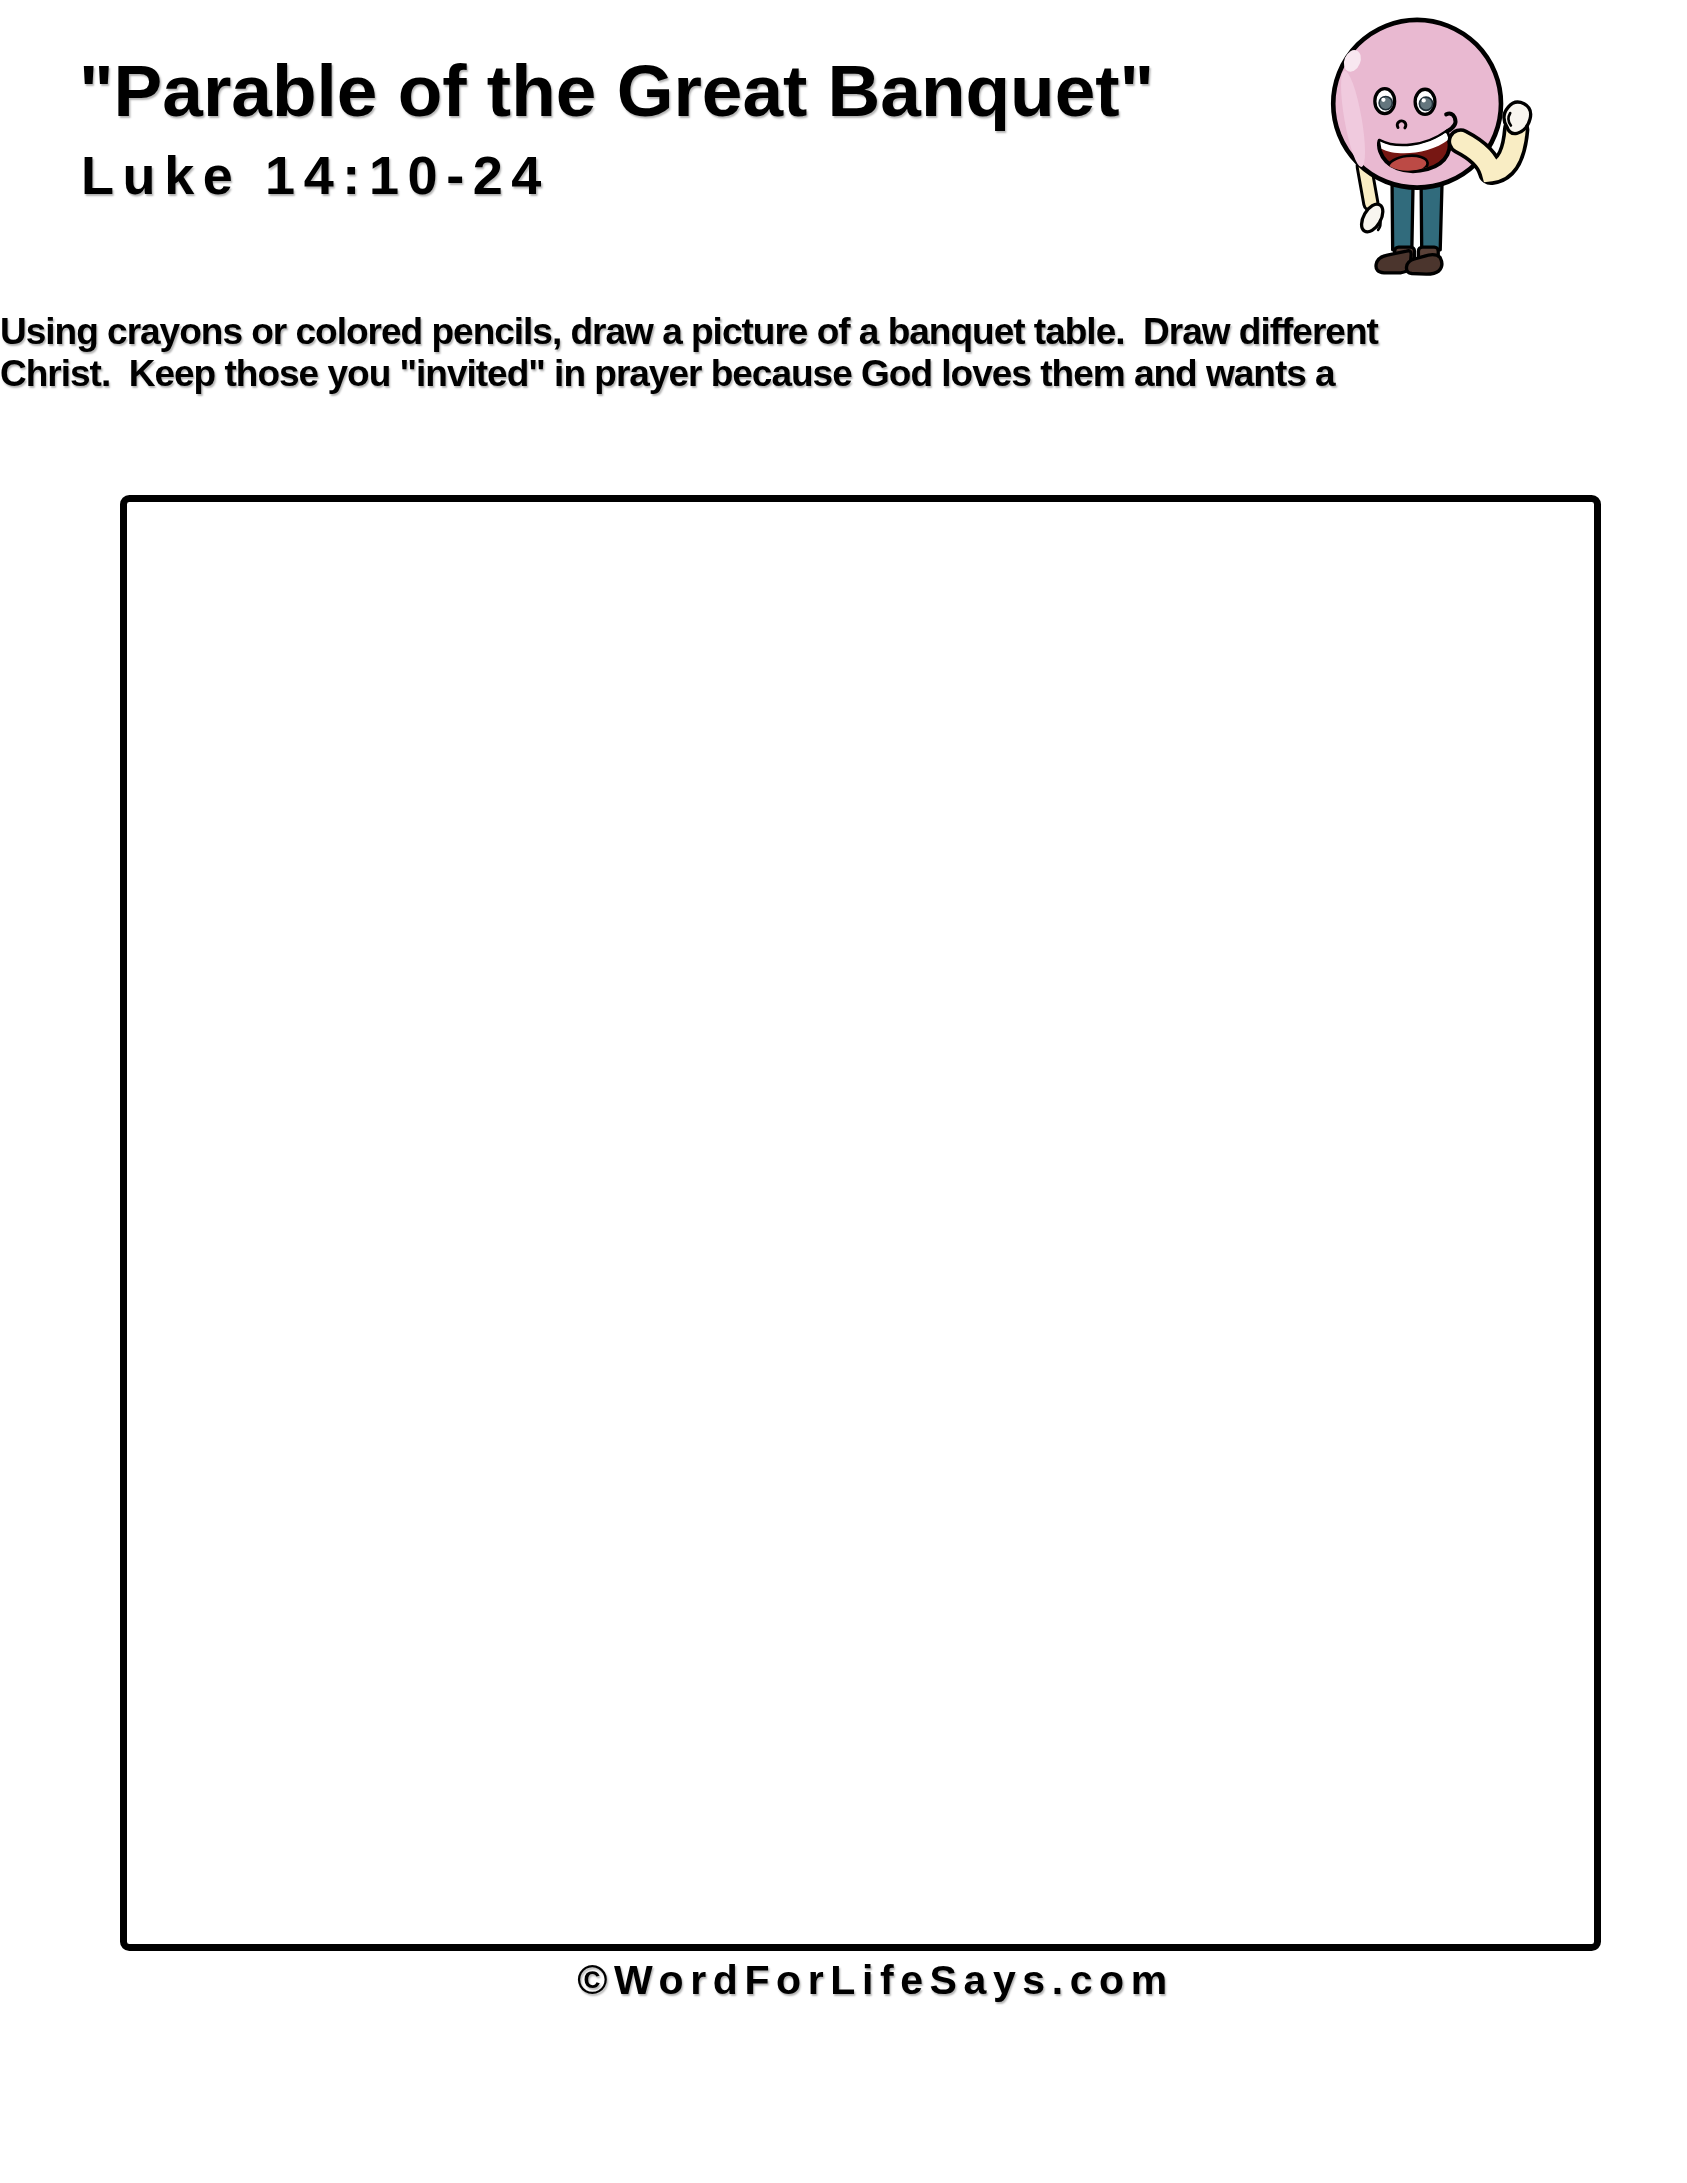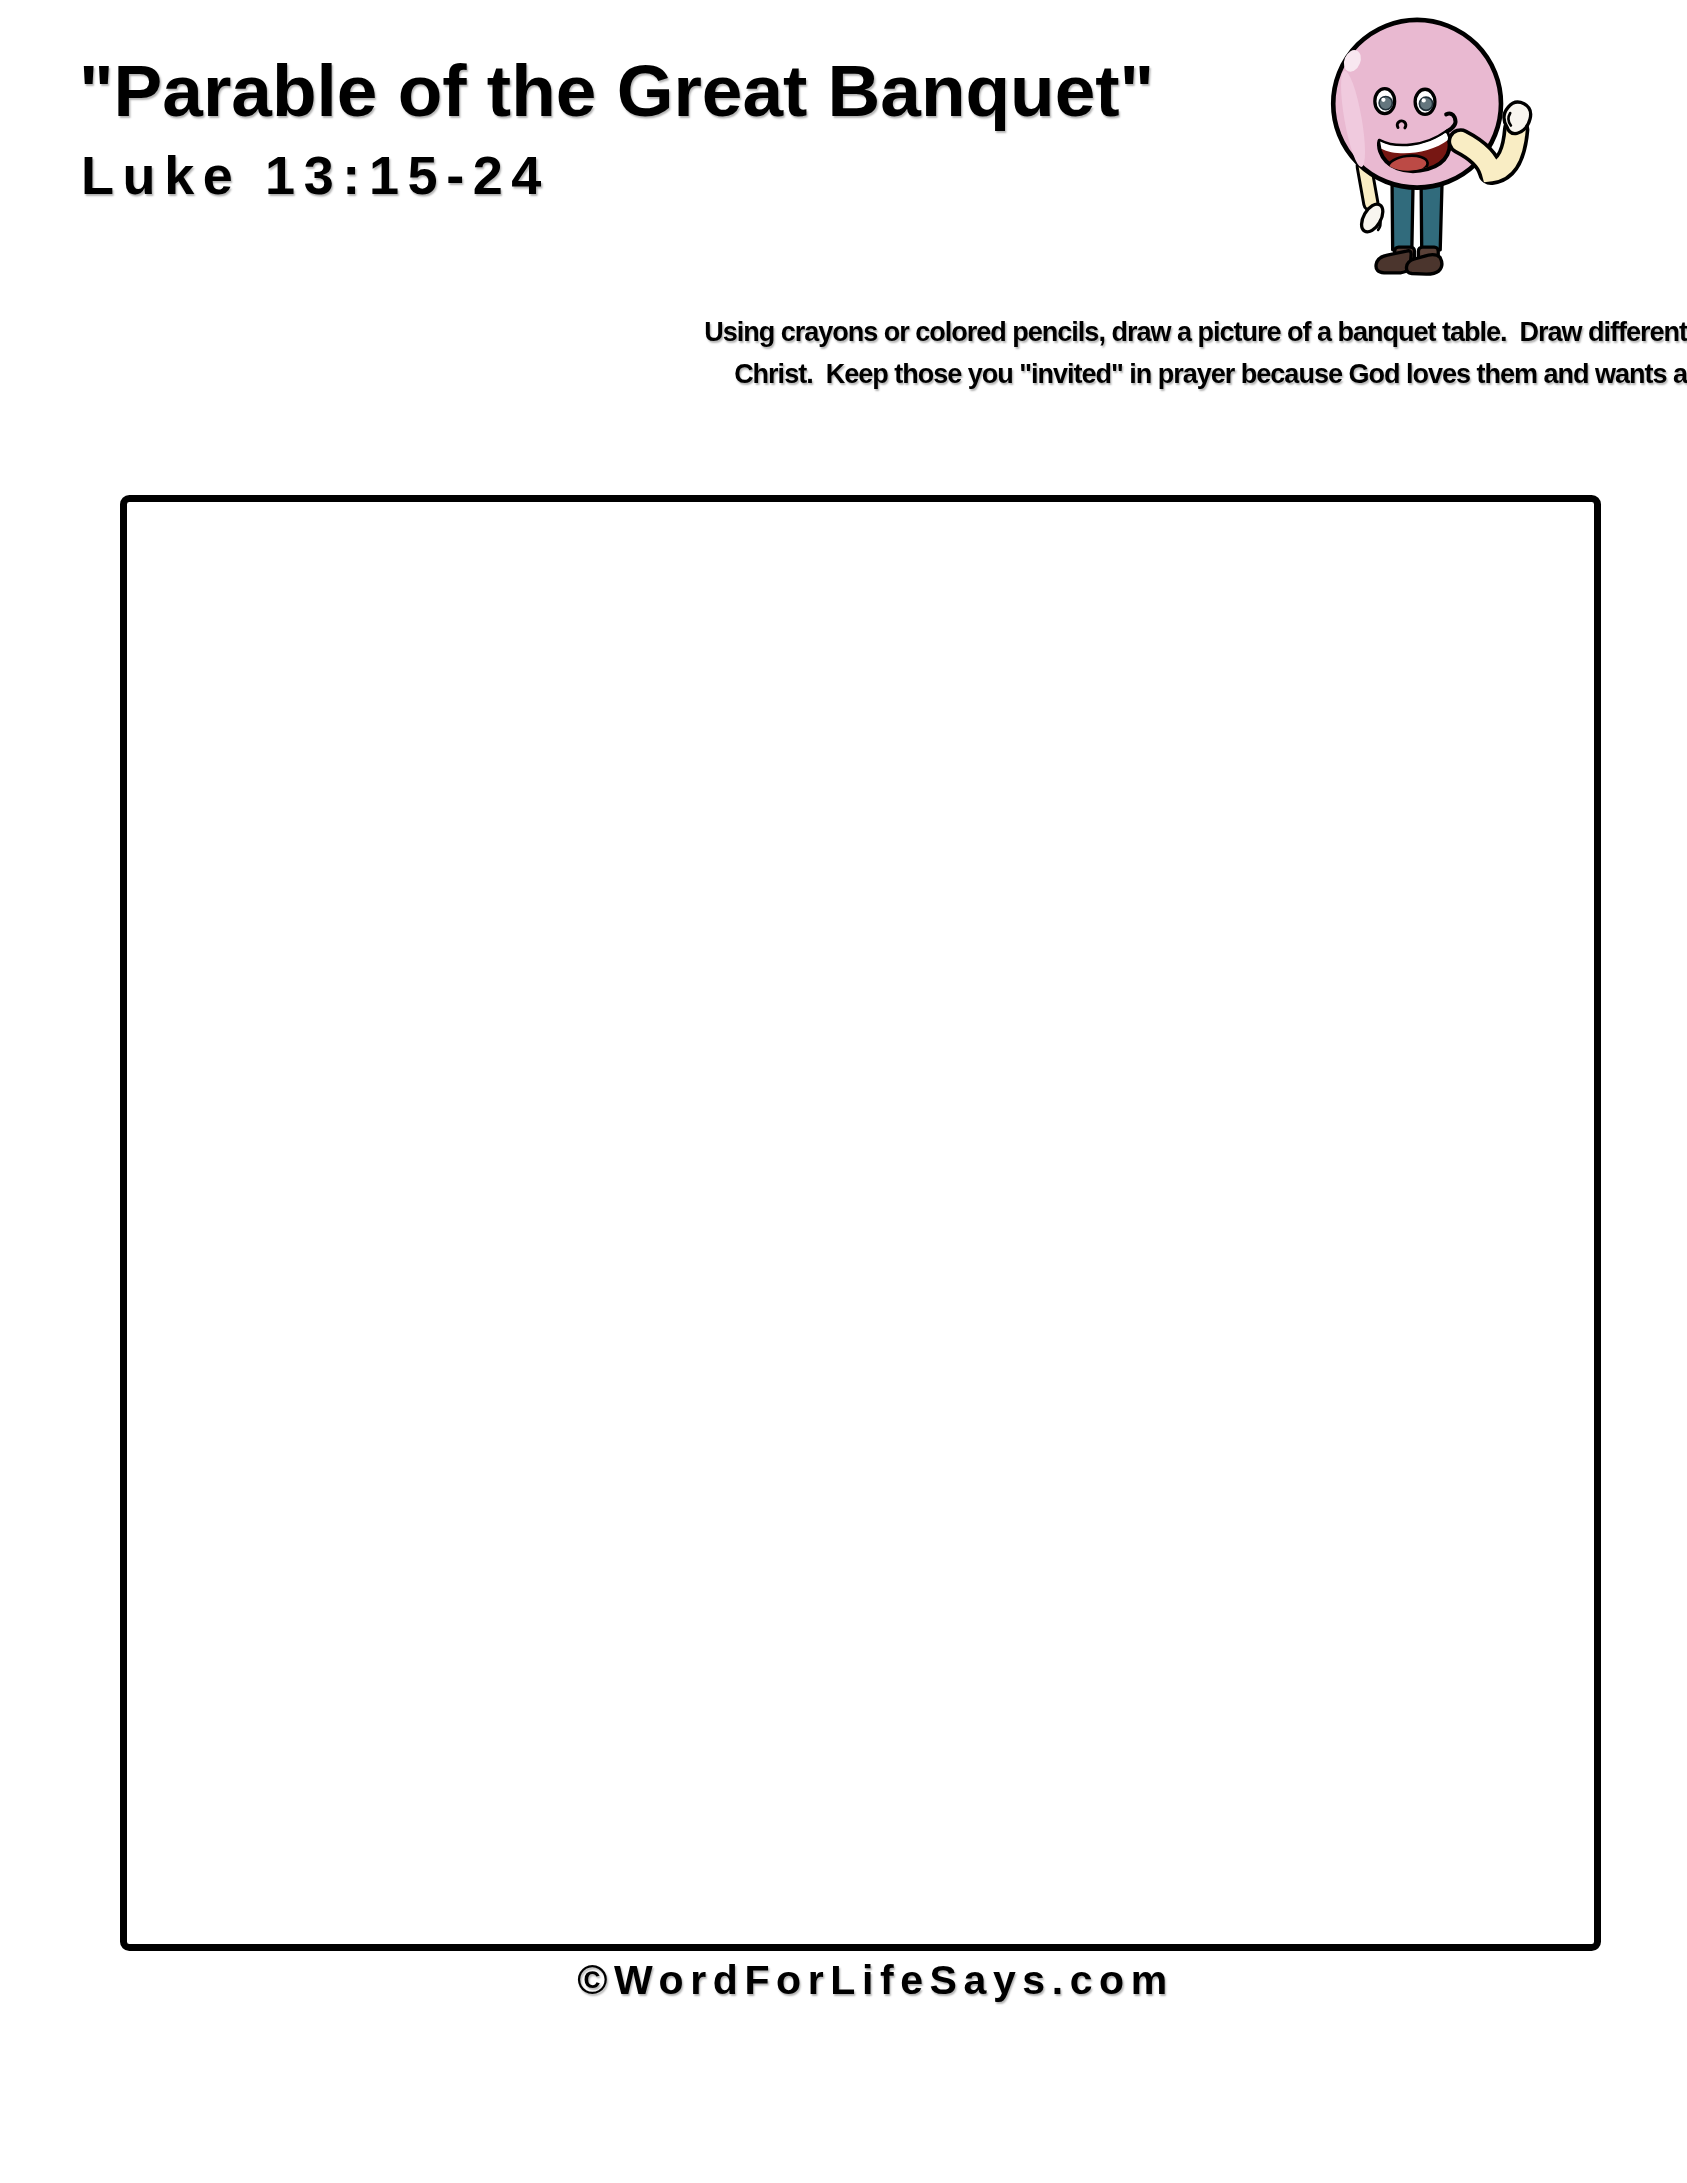--- a/index.html
+++ b/index.html
@@ -47,22 +47,22 @@
     left: 1285px;
     top: 8px;
     width: 251px;
     height: 284px;
   }
   .instructions {
     position: absolute;
     left: 0;
     right: 0;
     top: 311px;
-    text-align: right;
-    font-size: 27px;
+    text-align: left;
+    font-size: 37px;
     font-weight: bold;
     line-height: 42px;
     letter-spacing: -1px;
     color: #000;
     text-shadow: 1.3px 2px 2px rgba(0,0,0,0.30);
   }
   .instr-line {
     white-space: pre-wrap;
   }
   .drawing-box {
@@ -91,21 +91,21 @@
     text-shadow: 1.3px 2px 2px rgba(0,0,0,0.30);
   }
 </style>
 </head>
 <body>
 
 <div class="page">
 
   <div class="title">"Parable of the Great Banquet"</div>
 
-  <div class="subtitle">Luke 13:15-24</div>
+  <div class="subtitle">Luke 14:10-24</div>
 
   <svg class="mascot" viewBox="0 0 380 430" xmlns="http://www.w3.org/2000/svg">
     <defs>
       <clipPath id="mouthClip">
         <path d="M 143,201 C 168,214 212,211 245,187 C 256,213 246,235 216,244 C 182,253 152,241 144,217 Q 141,207 143,201 Z"></path>
       </clipPath>
     </defs>
 
     <path d="M 120,240 L 130,296" stroke="#000" stroke-width="26" stroke-linecap="round" fill="none"></path>
     <path d="M 120,240 L 130,296" stroke-width="17" stroke-linecap="round" fill="none" stroke="#f9edc4"></path>

